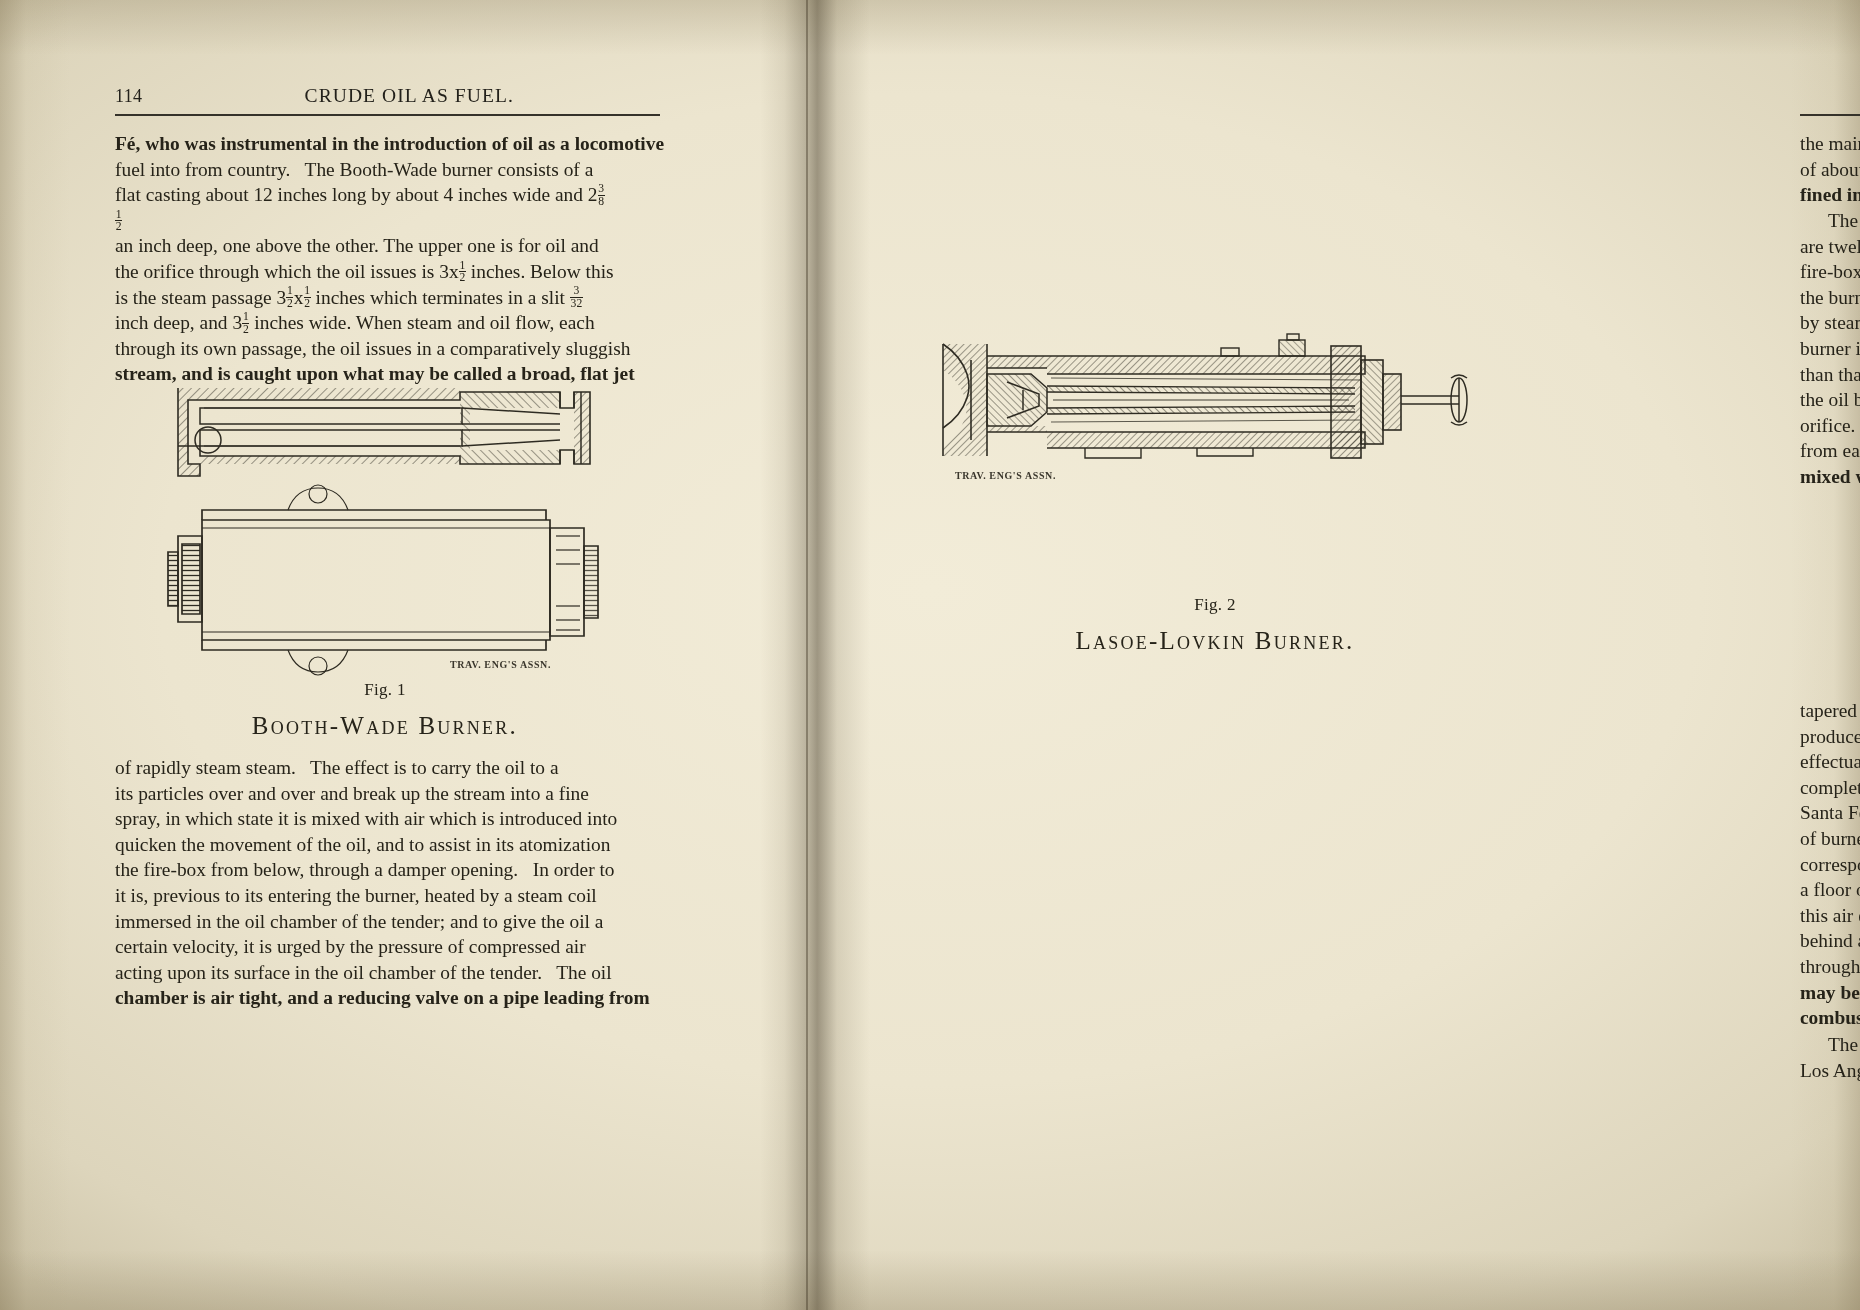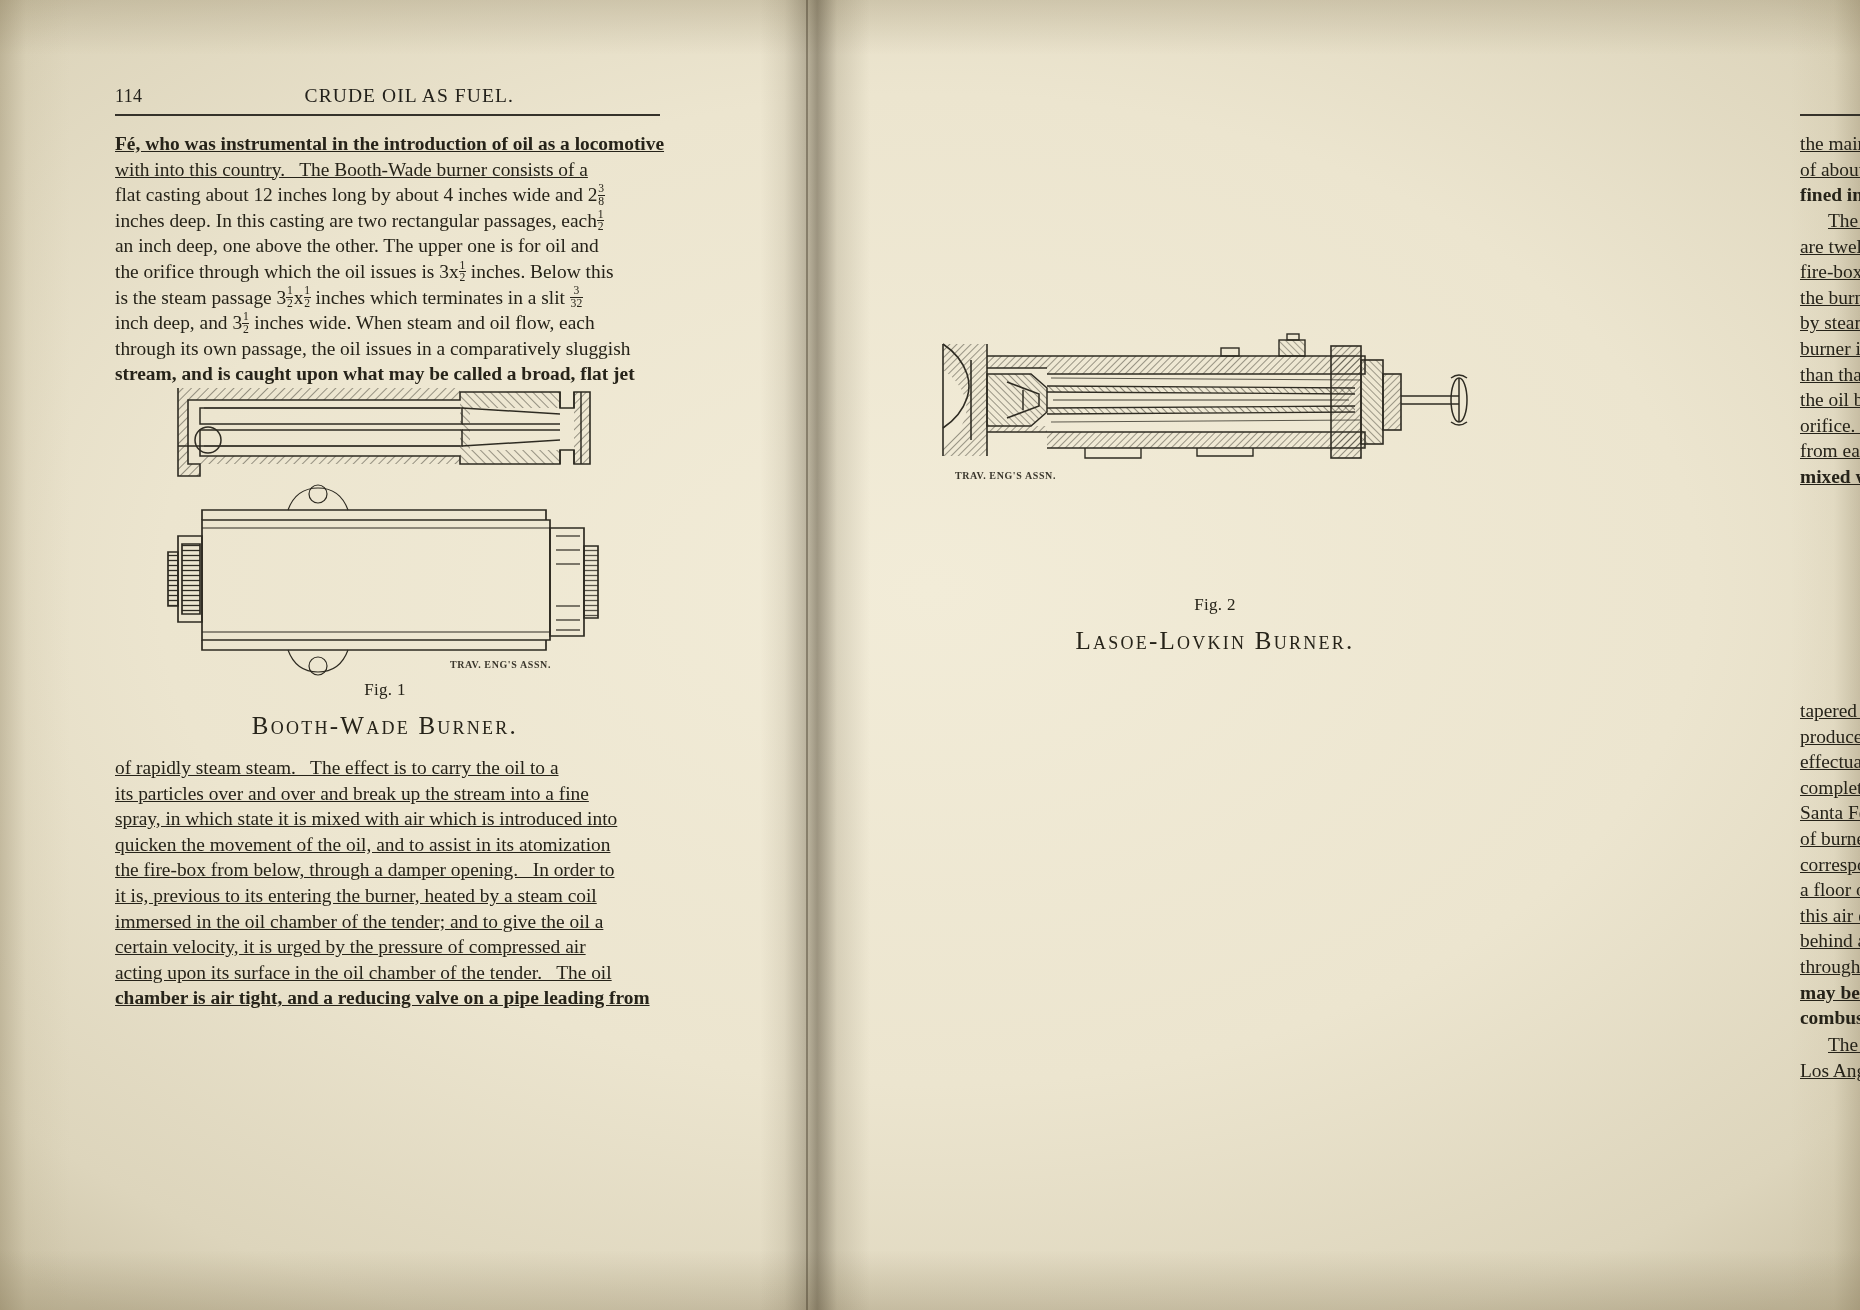--- a/index.html
+++ b/index.html
@@ -56,21 +56,21 @@
 
   .col{position:absolute;width:546px;
     font-size:19.4px;line-height:25.6px;color:#262319;
     text-align:justify;
   }
   .col-left{left:115px;}
   .col-right{left:940px;}
   .l{display:block;white-space:nowrap;}
   .l.ind{padding-left:28px;}
   .jl{display:flex;justify-content:space-between;width:100%;}
-  .jl span{white-space:pre;text-decoration:underline;}
+  .jl span{white-space:pre;}
   .bolded{font-weight:600;}
 
   
   .frac{display:inline-block;vertical-align:-0.30em;font-size:.60em;line-height:1;text-align:center;margin:0 .02em;}
   .frac .n{display:block;border-bottom:1px solid #262319;padding:0 .05em;}
   .frac .d{display:block;padding:0 .05em;}
 
   .figwrap{position:absolute;}
   .figcap{position:absolute;text-align:center;color:#262319;}
   .figno{font-size:17px;letter-spacing:.02em;}
@@ -96,24 +96,24 @@
       <span class="rh-title">CRUDE OIL AS FUEL.</span>
       <span style="width:32px"></span>
     </div>
     <div class="rule rule-left"></div>
 
     <div class="col col-left" style="top:131px;">
       <span class="l jl">
           <span class="bolded">Fé, who was instrumental in the introduction of oil as a locomotive</span>
         </span>
       <span class="l jl">
-          <span>with into this country.   The Booth-Wade burner consists of a</span>
+          <span>fuel into from country.   The Booth-Wade burner consists of a</span>
         </span>
       <span class="l"><span>flat casting about 12 inches long by about 4 inches wide and 2</span><span class="frac"><span class="n">3</span><span class="d">8</span></span></span>
-      <span class="l"><span>inches deep.   In this casting are two rectangular passages, each</span><span class="frac"><span class="n">1</span><span class="d">2</span></span></span>
+      <span class="l"><span class="frac"><span class="n">1</span><span class="d">2</span></span></span>
       <span class="l"><span>an inch deep, one above the other.   The upper one is for oil and</span></span>
       <span class="l"><span>the orifice through which the oil issues is 3x</span><span class="frac"><span class="n">1</span><span class="d">2</span></span><span> inches.   Below this</span></span>
       <span class="l"><span>is the steam passage 3</span><span class="frac"><span class="n">1</span><span class="d">2</span></span><span>x</span><span class="frac"><span class="n">1</span><span class="d">2</span></span><span> inches which terminates in a slit </span><span class="frac"><span class="n">3</span><span class="d">32</span></span></span>
       <span class="l"><span>inch deep, and 3</span><span class="frac"><span class="n">1</span><span class="d">2</span></span><span> inches wide.   When steam and oil flow, each</span></span>
       <span class="l"><span>through its own passage, the oil issues in a comparatively sluggish</span></span>
       <span class="l"><span class="bolded">stream, and is caught upon what may be called a broad, flat jet</span></span>
     </div>
 
     <div class="figwrap" style="left:160px;top:368px;">
       <svg width="450" height="320" viewBox="0 0 450 320">

